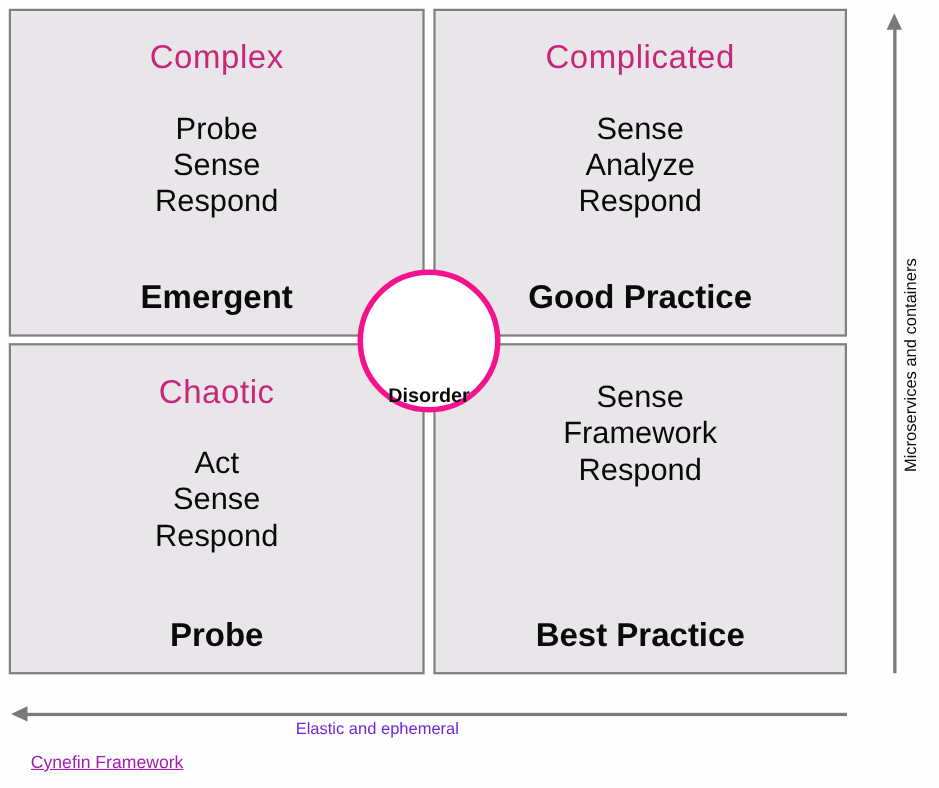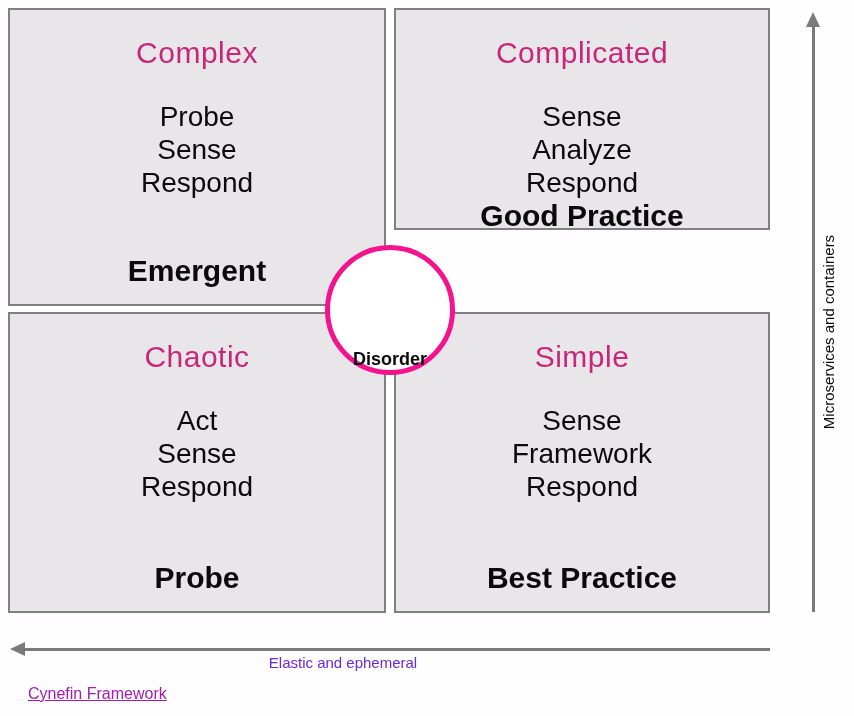--- a/index.html
+++ b/index.html
@@ -17,21 +17,21 @@
   .quadrant {
     position: absolute;
     background: #e8e6e9;
     border: 2px solid #808080;
     display: flex;
     flex-direction: column;
     align-items: center;
     text-align: center;
   }
   .q-complex     { left: 8px;   top: 8px;   width: 378px; height: 298px; }
-  .q-complicated { left: 394px; top: 8px;   width: 376px; height: 222px; }
+  .q-complicated { left: 394px; top: 8px;   width: 376px; height: 298px; }
   .q-chaotic     { left: 8px;   top: 312px; width: 378px; height: 301px; }
   .q-simple      { left: 394px; top: 312px; width: 376px; height: 301px; }
 
   .q-title {
     margin-top: 26px;
     font-size: 30px;
     font-weight: normal;
     color: #c8267b;
     letter-spacing: 0.5px;
   }
@@ -165,21 +165,20 @@
     <div class="q-title">Chaotic</div>
     <div class="q-steps">
       <div>Act</div>
       <div>Sense</div>
       <div>Respond</div>
     </div>
     <div class="q-label">Probe</div>
   </div>
 
   <div class="quadrant q-simple">
-    <div class="q-title">Simple</div>
     <div class="q-steps">
       <div>Sense</div>
       <div>Framework</div>
       <div>Respond</div>
     </div>
     <div class="q-label">Best Practice</div>
   </div>
 
   <div class="disorder-circle">
     <span class="disorder-label">Disorder</span>

